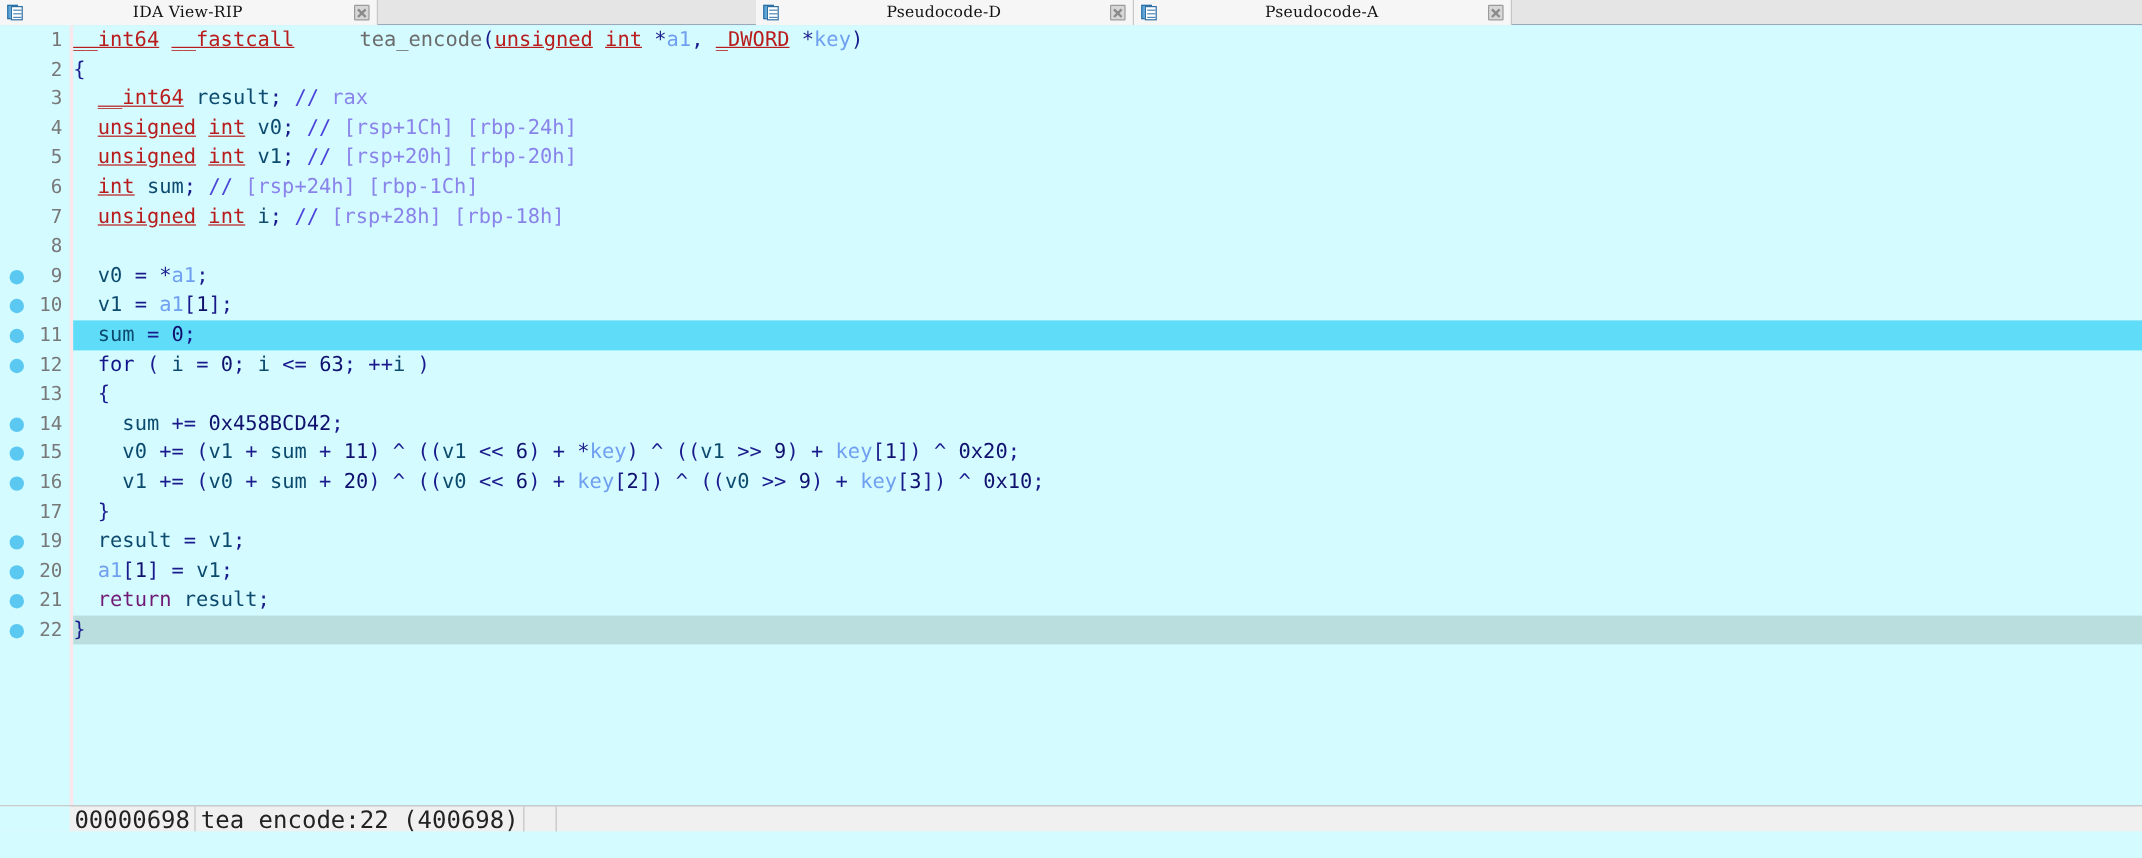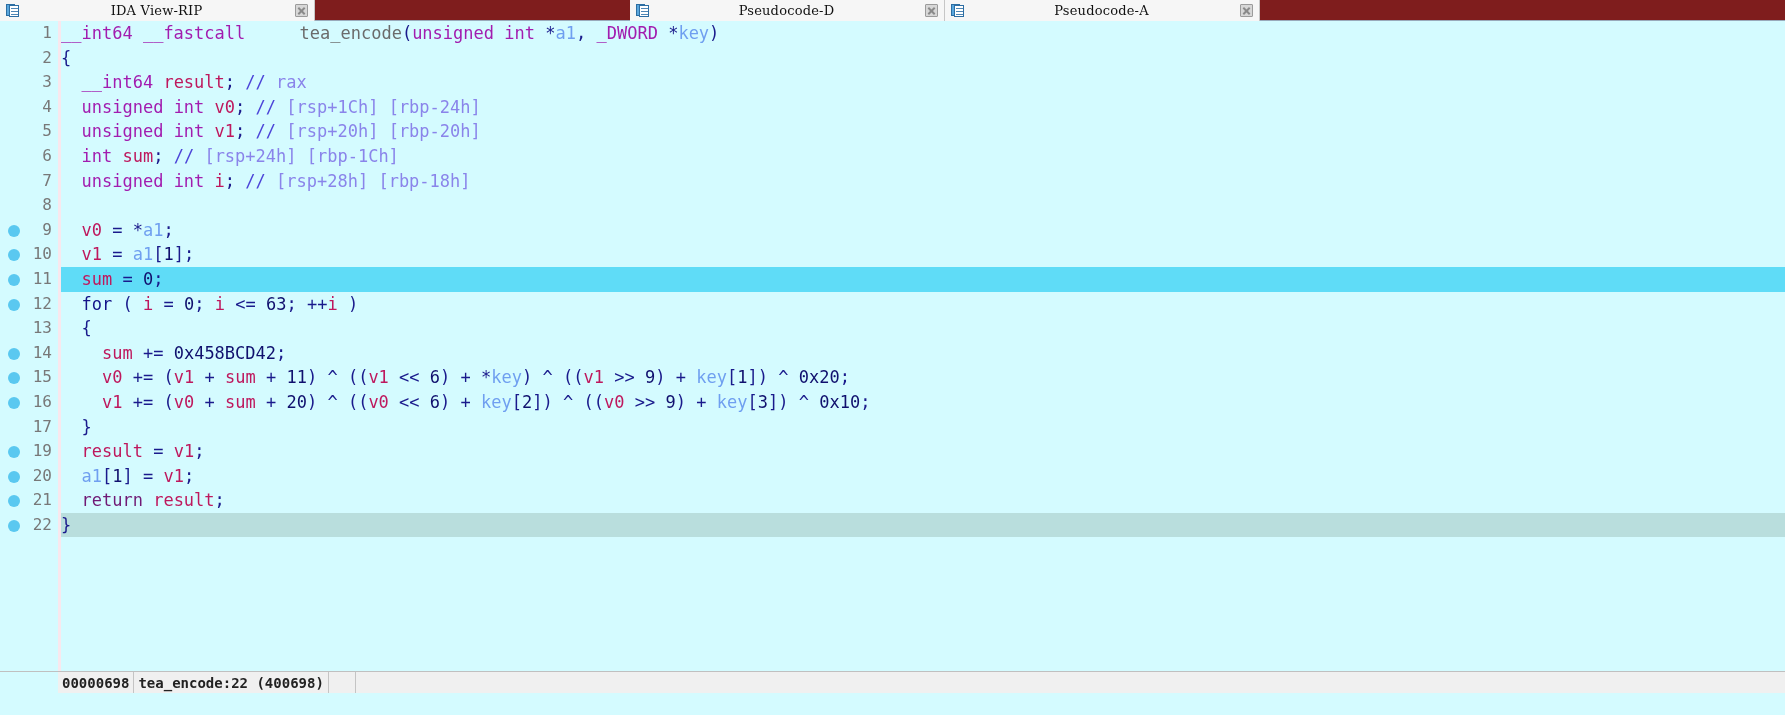--- a/index.html
+++ b/index.html
@@ -5,21 +5,21 @@
   html,body{margin:0;padding:0;}
   body{
     width:1785px;height:715px;overflow:hidden;
     background:#d4fbff;
     font-family:"DejaVu Sans Mono",monospace;
   }
 
   
   .tabbar{
     height:21px;width:1785px;
-    background:#7f1d1d;
+    background:#e5e5e5;
     display:flex;align-items:stretch;
     border-bottom:1px solid #9ab;
     position:relative;
     box-sizing:border-box;
   }
   .tab{
     display:flex;align-items:center;
     height:21px;box-sizing:border-box;
     background:#f6f6f6;
     border-right:1px solid #c6c6c6;
@@ -104,40 +104,40 @@
     color:#7a7a7a;
   }
   .line .hl{
     position:absolute;left:61px;top:0;height:24.6px;
     background:#5fdcf7;z-index:0;
   }
   .line.sel .code{z-index:1;}
   .line.curline .hl{background:#b9dedd;}
 
   
-  .k   {color:#a21caf;} 
+  .k   {color:#b91c1c;text-decoration:underline;} 
   .c   {color:#4c44d8;}      
   .cs  {color:#8a84ea;}      
-  .v   {color:#be185d;margin-top:47px;}      
+  .v   {color:#0c4a6e;margin-top:47px;}      
   .a   {color:#6f9ff0;}      
   .p   {color:#1a1a8c;}      
   .n   {color:#10106e;}      
   .f   {color:#6b6b6b;margin-left:44px;}      
 
   
   .statusbar{
     position:absolute;left:0;bottom:0;width:1785px;height:22px;
     background:#f0f0f0;display:flex;align-items:center;
     border-top:1px solid #c0c0c0;box-sizing:border-box;
   }
   .statusbar .lead{width:58px;height:22px;background:#d4fbff;flex:0 0 auto;}
   .status-cell{
-    font-family:"DejaVu Sans Mono",monospace;font-size:14px;color:#222;
+    font-family:"DejaVu Sans Mono",monospace;font-size:20px;color:#222;
     padding:0 4px;height:22px;line-height:22px;
-    border-right:1px solid #c4c4c4;flex:0 0 auto;white-space:pre;font-weight:bold;
+    border-right:1px solid #c4c4c4;flex:0 0 auto;white-space:pre;
   }
   .status-pad{flex:0 0 auto;width:26px;height:22px;border-right:1px solid #c4c4c4;}
 </style>
 </head>
 <body>
 
 <div class="tabbar">
   <div class="tab" style="width:315px">
     <span class="doc-icon">
       <span class="sheet-back"></span>

